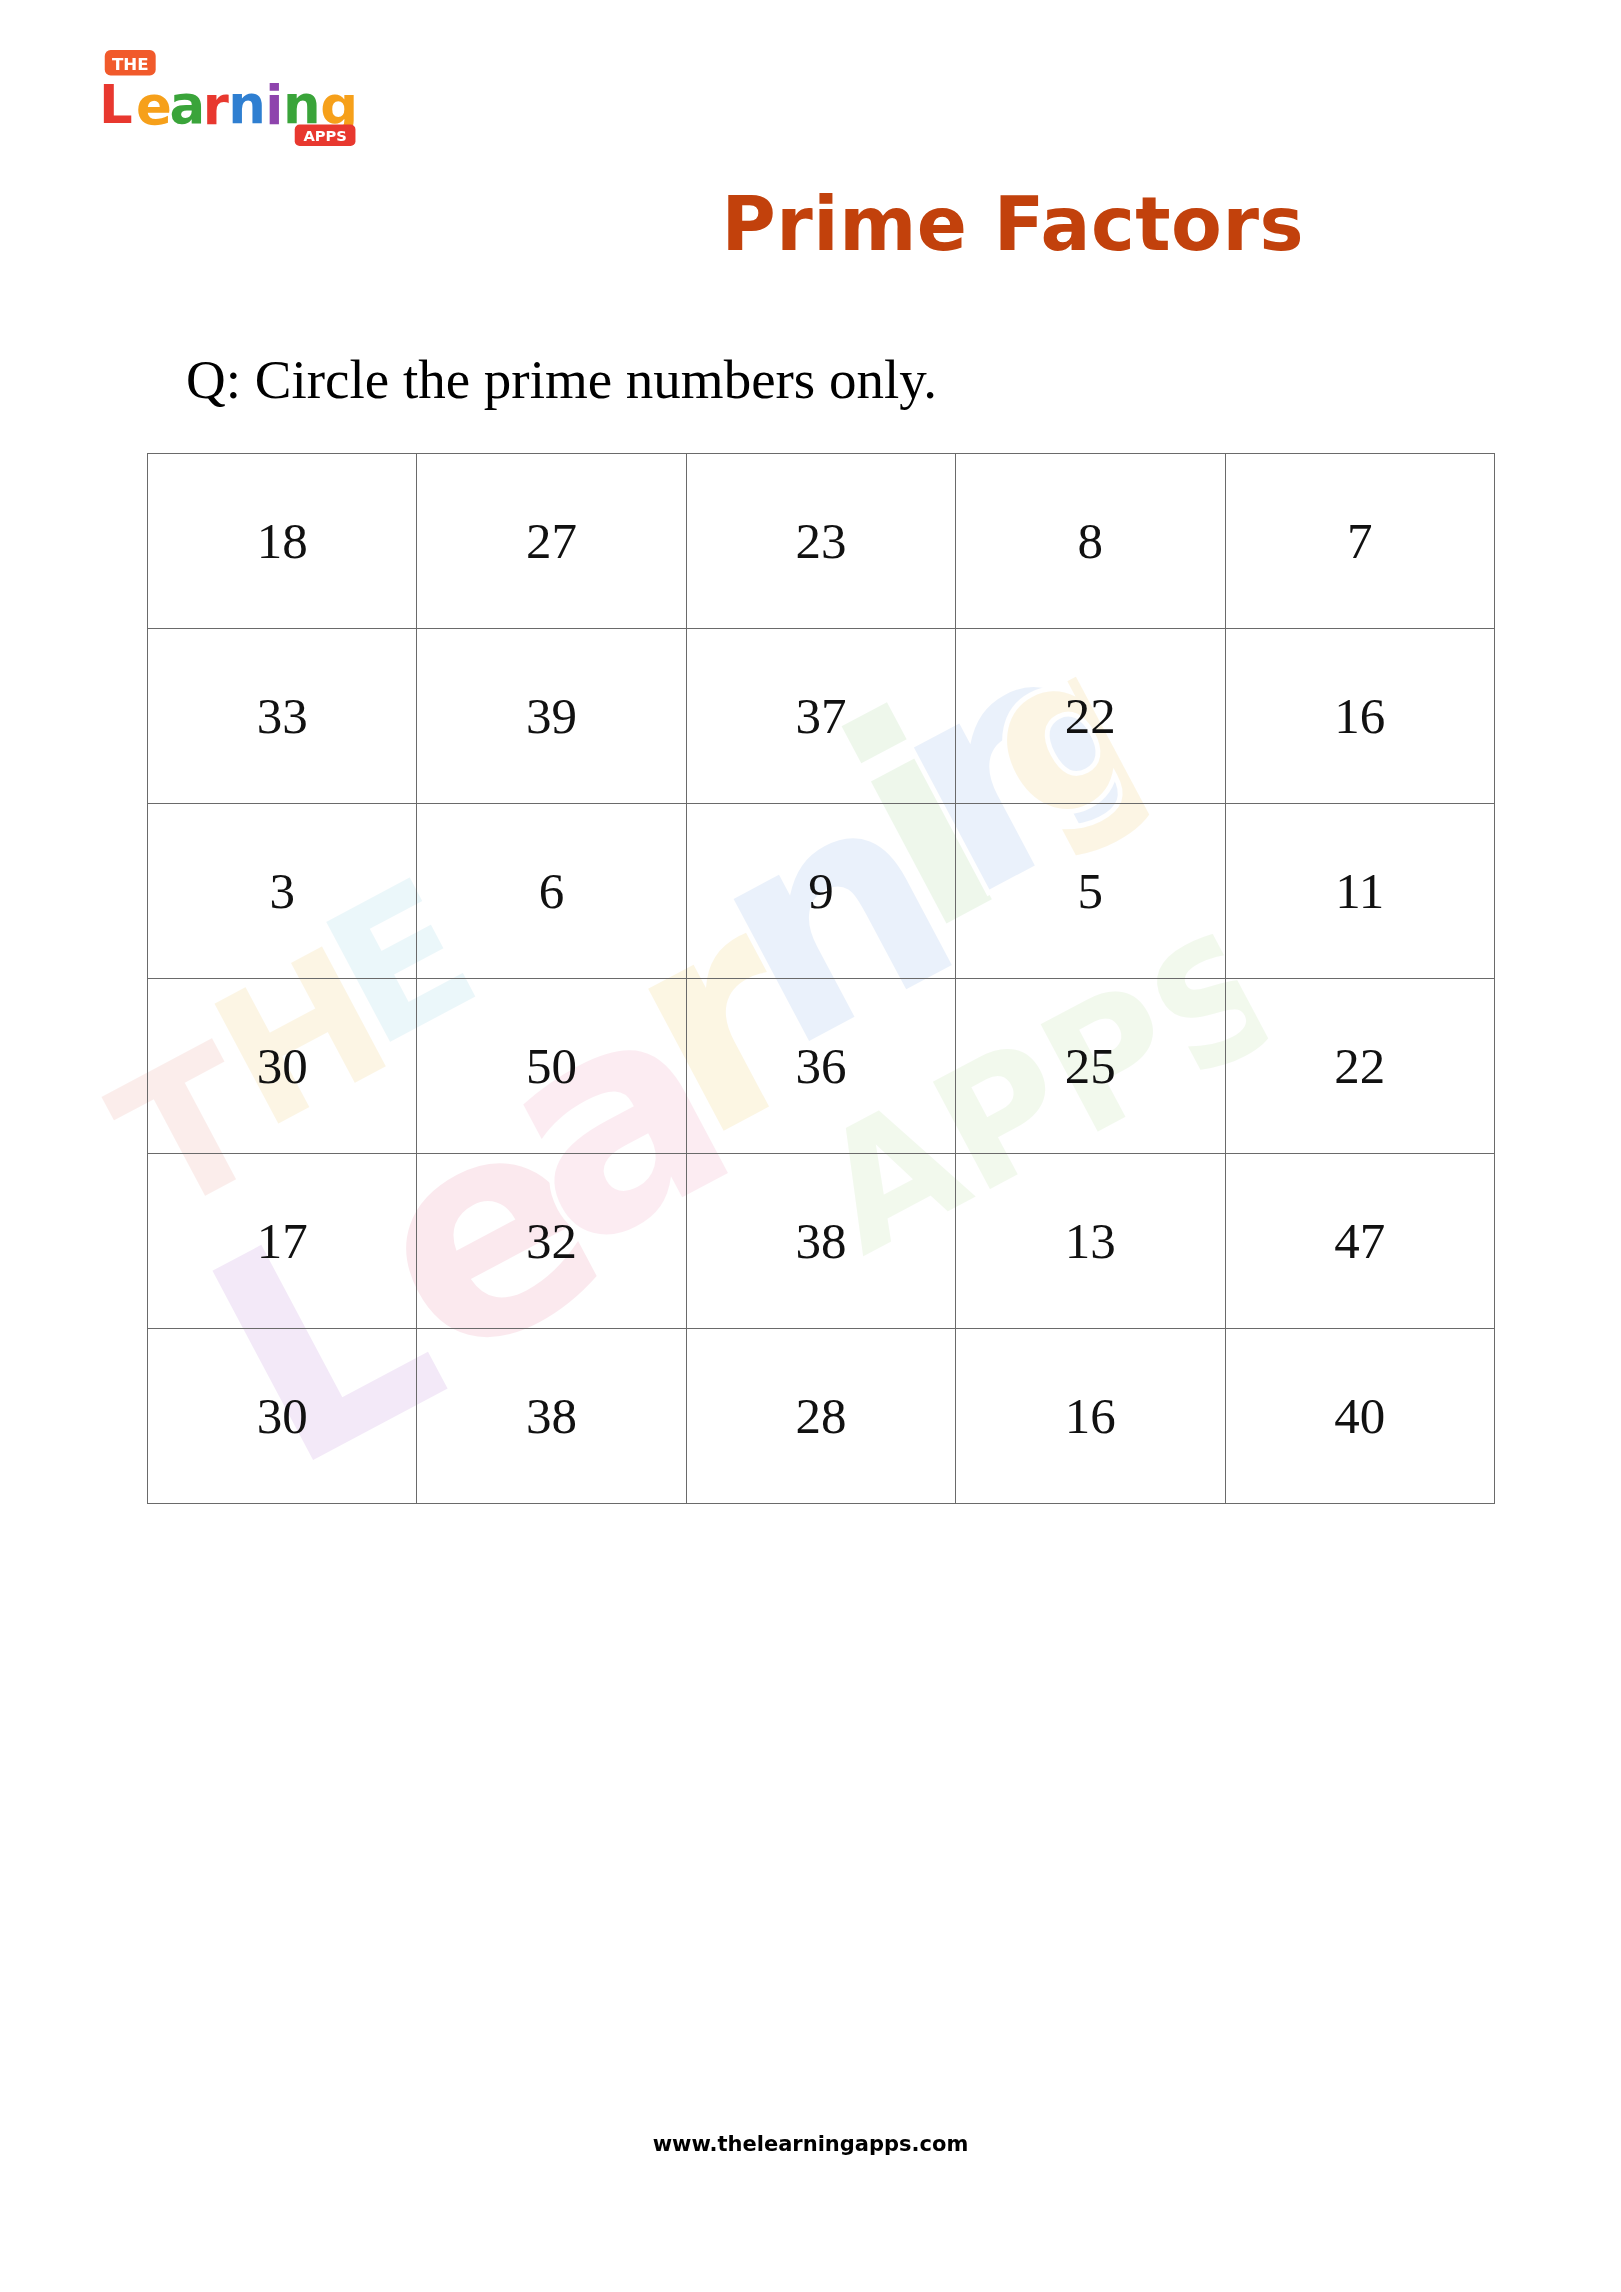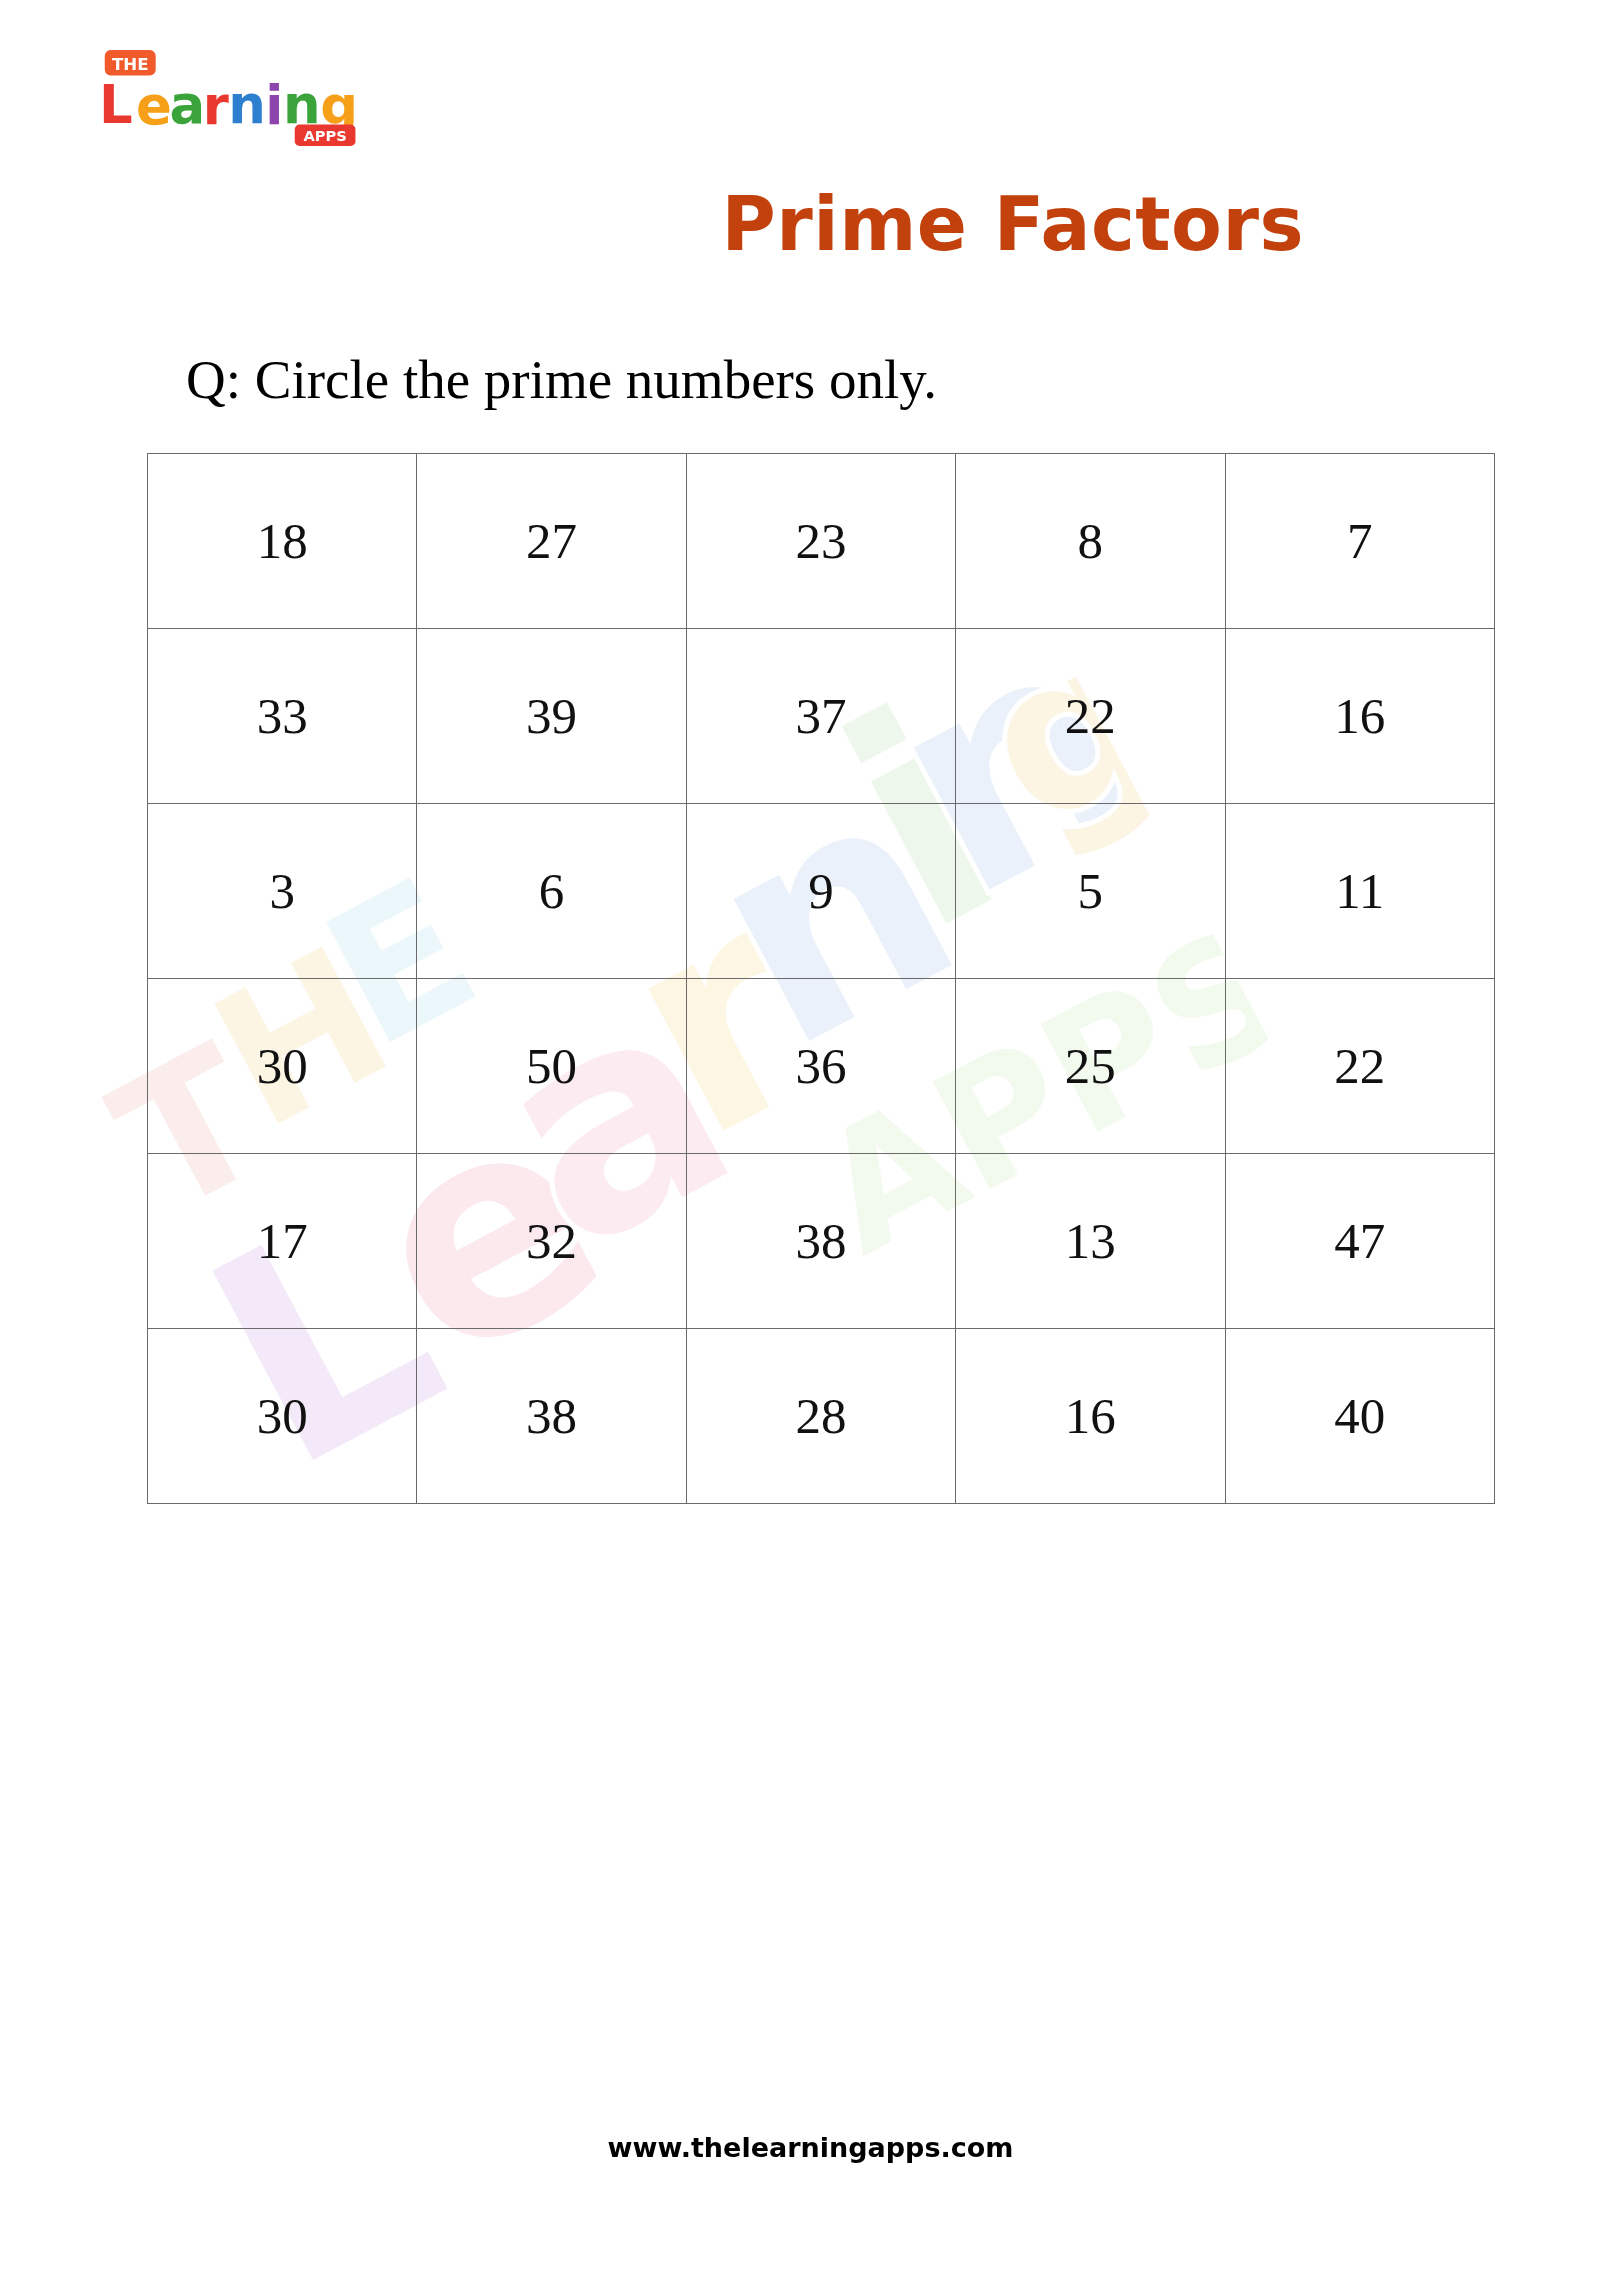--- a/index.html
+++ b/index.html
@@ -98,21 +98,21 @@
   }
 
   
   .footer {
     position: absolute;
     left: 0;
     top: 2132px;
     width: 1621px;
     text-align: center;
     font-family: "DejaVu Sans", sans-serif;
-    font-size: 27px;
+    font-size: 21px;
     font-weight: bold;
     color: #000000;
   }
 </style>
 </head>
 <body>
 
 <div class="page">
 
   <div class="logo">

